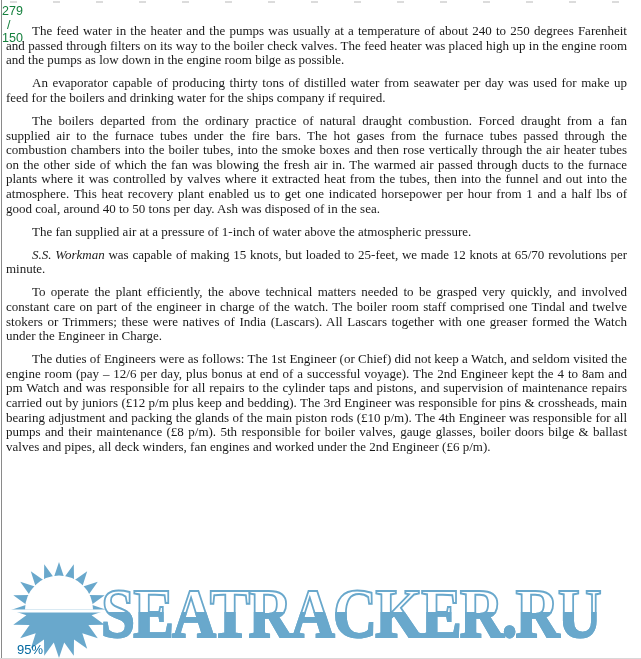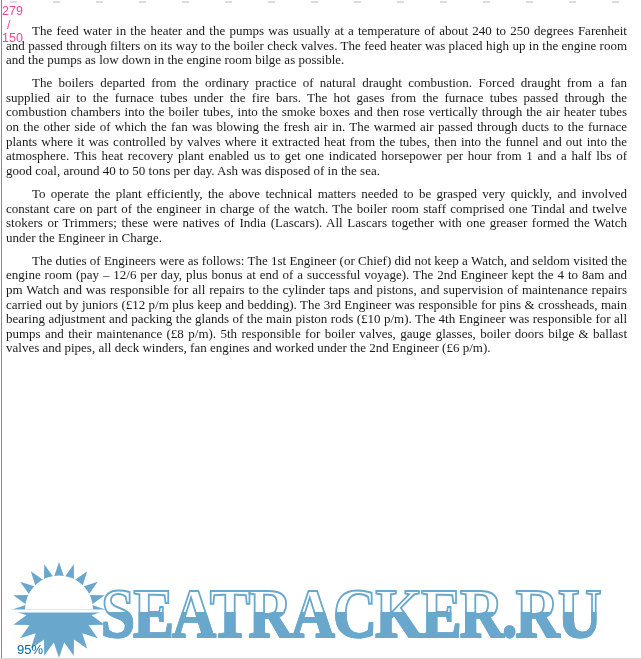--- a/index.html
+++ b/index.html
@@ -5,21 +5,21 @@
   html,body{margin:0;padding:0;}
   body{
     width:641px;height:659px;position:relative;background:#ffffff;
     font-family:"Liberation Serif", serif;overflow:hidden;
   }
   
   .left-border{position:absolute;left:1px;top:0;width:1px;height:659px;background:#8a8a8a;}
   .bottom-edge{position:absolute;left:0;bottom:0;width:641px;height:1px;background:#d8d8d8;}
   .page-indicator{
     position:absolute;left:2px;top:5px;width:26px;
-    font-family:"Liberation Sans", sans-serif;font-size:12.5px;color:#ec4899;
+    font-family:"Liberation Sans", sans-serif;font-size:12.5px;color:#15803d;
     line-height:13.5px;text-align:left;z-index:5;
   }
   .page-indicator .sep{padding-left:5px;}
   .progress-label{
     position:absolute;left:17px;top:642px;
     font-family:"Liberation Sans", sans-serif;font-size:13px;color:#0369a1;z-index:6;
   }
   
   .remnant{
     position:absolute;top:1px;left:10px;right:10px;height:2px;opacity:.35;
@@ -61,21 +61,24 @@
 <div class="remnant"></div>
 
 <div class="page-indicator">
   <div>279</div>
   <div class="sep">/</div>
   <div>150</div>
 </div>
 
 <div class="doc">
   <p><span>The feed water in the heater and the pumps was usually at a temperature of about 240 to 250 degrees Farenheit and passed through filters on its way to the boiler check valves. The feed heater was placed high up in the engine room and the pumps as low down in the engine room bilge as possible.</span></p>
+  <p><span>An evaporator capable of producing thirty tons of distilled water from seawater per day was used for make up feed for the boilers and drinking water for the ships company if required.</span></p>
   <p><span>The boilers departed from the ordinary practice of natural draught combustion. Forced draught from a fan supplied air to the furnace tubes under the fire bars. The hot gases from the furnace tubes passed through the combustion chambers into the boiler tubes, into the smoke boxes and then rose vertically through the air heater tubes on the other side of which the fan was blowing the fresh air in. The warmed air passed through ducts to the furnace plants where it was controlled by valves where it extracted heat from the tubes, then into the funnel and out into the atmosphere. This heat recovery plant enabled us to get one indicated horsepower per hour from 1 and a half lbs of good coal, around 40 to 50 tons per day. Ash was disposed of in the sea.</span></p>
+  <p><span>The fan supplied air at a pressure of 1-inch of water above the atmospheric pressure.</span></p>
+  <p><span class="ital">S.S. Workman</span><span> was capable of making 15 knots, but loaded to 25-feet, we made 12 knots at 65/70 revolutions per minute.</span></p>
   <p><span>To operate the plant efficiently, the above technical matters needed to be grasped very quickly, and involved constant care on part of the engineer in charge of the watch. The boiler room staff comprised one Tindal and twelve stokers or Trimmers; these were natives of India (Lascars). All Lascars together with one greaser formed the Watch under the Engineer in Charge.</span></p>
   <p><span>The duties of Engineers were as follows: The 1st Engineer (or Chief) did not keep a Watch, and seldom visited the engine room (pay – 12/6 per day, plus bonus at end of a successful voyage). The 2nd Engineer kept the 4 to 8am and pm Watch and was responsible for all repairs to the cylinder taps and pistons, and supervision of maintenance repairs carried out by juniors (£12 p/m plus keep and bedding). The 3rd Engineer was responsible for pins &amp; crossheads, main bearing adjustment and packing the glands of the main piston rods (£10 p/m). The 4th Engineer was responsible for all pumps and their maintenance (£8 p/m). 5th responsible for boiler valves, gauge glasses, boiler doors bilge &amp; ballast valves and pipes, all deck winders, fan engines and worked under the 2nd Engineer (£6 p/m).</span></p>
 </div>
 
 <div class="watermark">
   <svg class="sun" viewBox="0 0 100 100">
     <polygon points="50.0,2.0 55.2,17.4 64.8,4.3 65.0,20.6 78.2,11.2 73.3,26.7 88.8,21.8 79.4,35.0 95.7,35.2 82.6,44.8 98.0,50.0 82.6,55.2 95.7,64.8 79.4,65.0 88.8,78.2 73.3,73.3 78.2,88.8 65.0,79.4 64.8,95.7 55.2,82.6 50.0,98.0 44.8,82.6 35.2,95.7 35.0,79.4 21.8,88.8 26.7,73.3 11.2,78.2 20.6,65.0 4.3,64.8 17.4,55.2 2.0,50.0 17.4,44.8 4.3,35.2 20.6,35.0 11.2,21.8 26.7,26.7 21.8,11.2 35.0,20.6 35.2,4.3 44.8,17.4" fill="#69a8cc"></polygon>
     <rect x="0" y="49.5" width="100" height="3" fill="#ffffff"></rect>
     <path d="M 16 49.5 A 34 34 0 0 1 84 49.5 Z" fill="#ffffff"></path>
   </svg>

